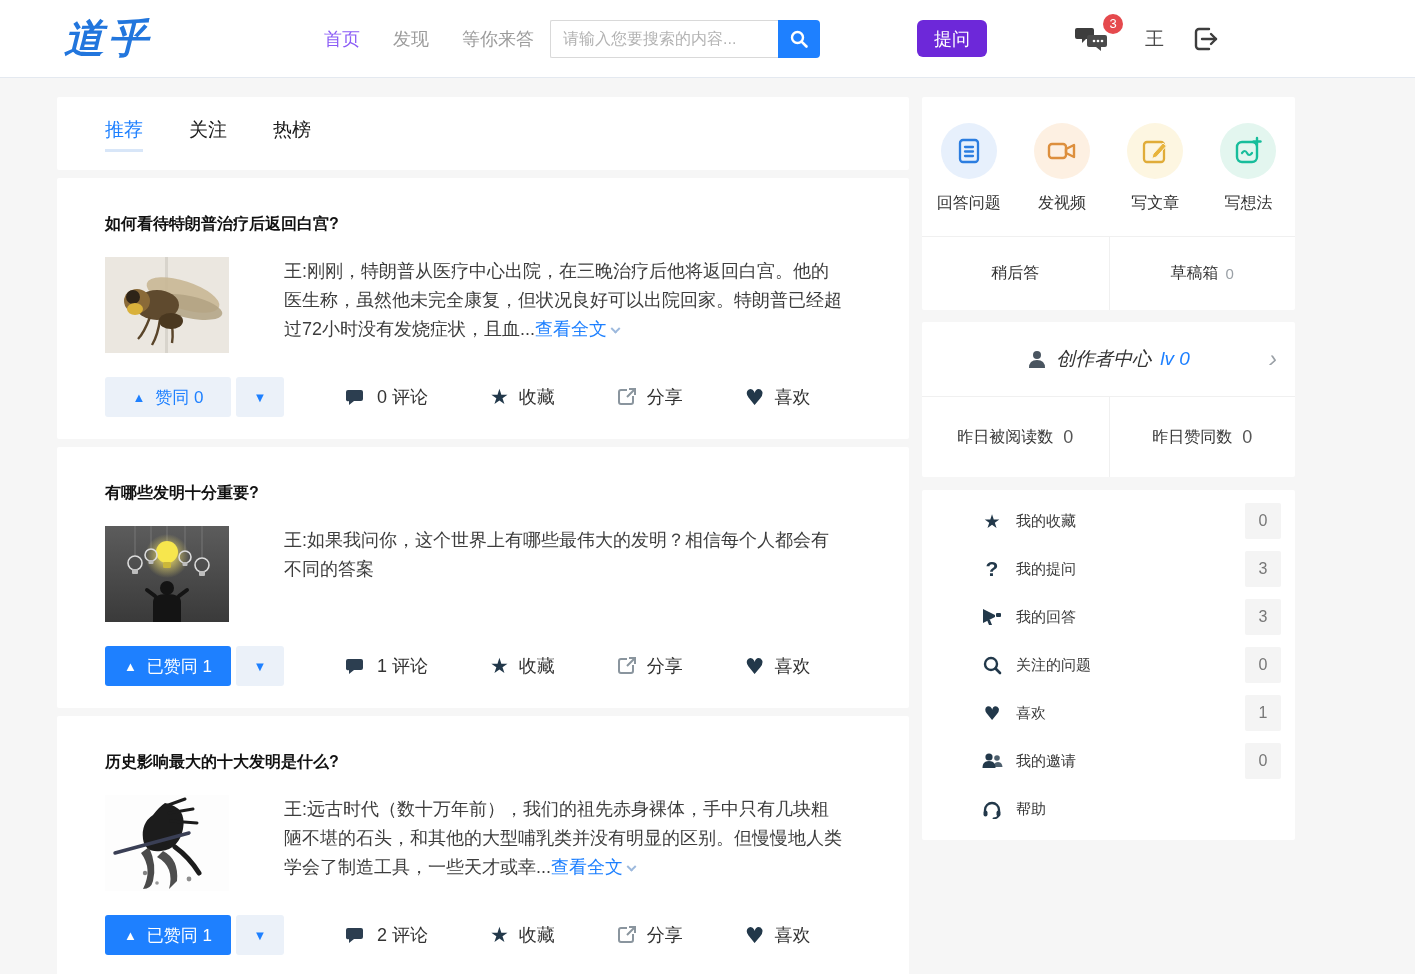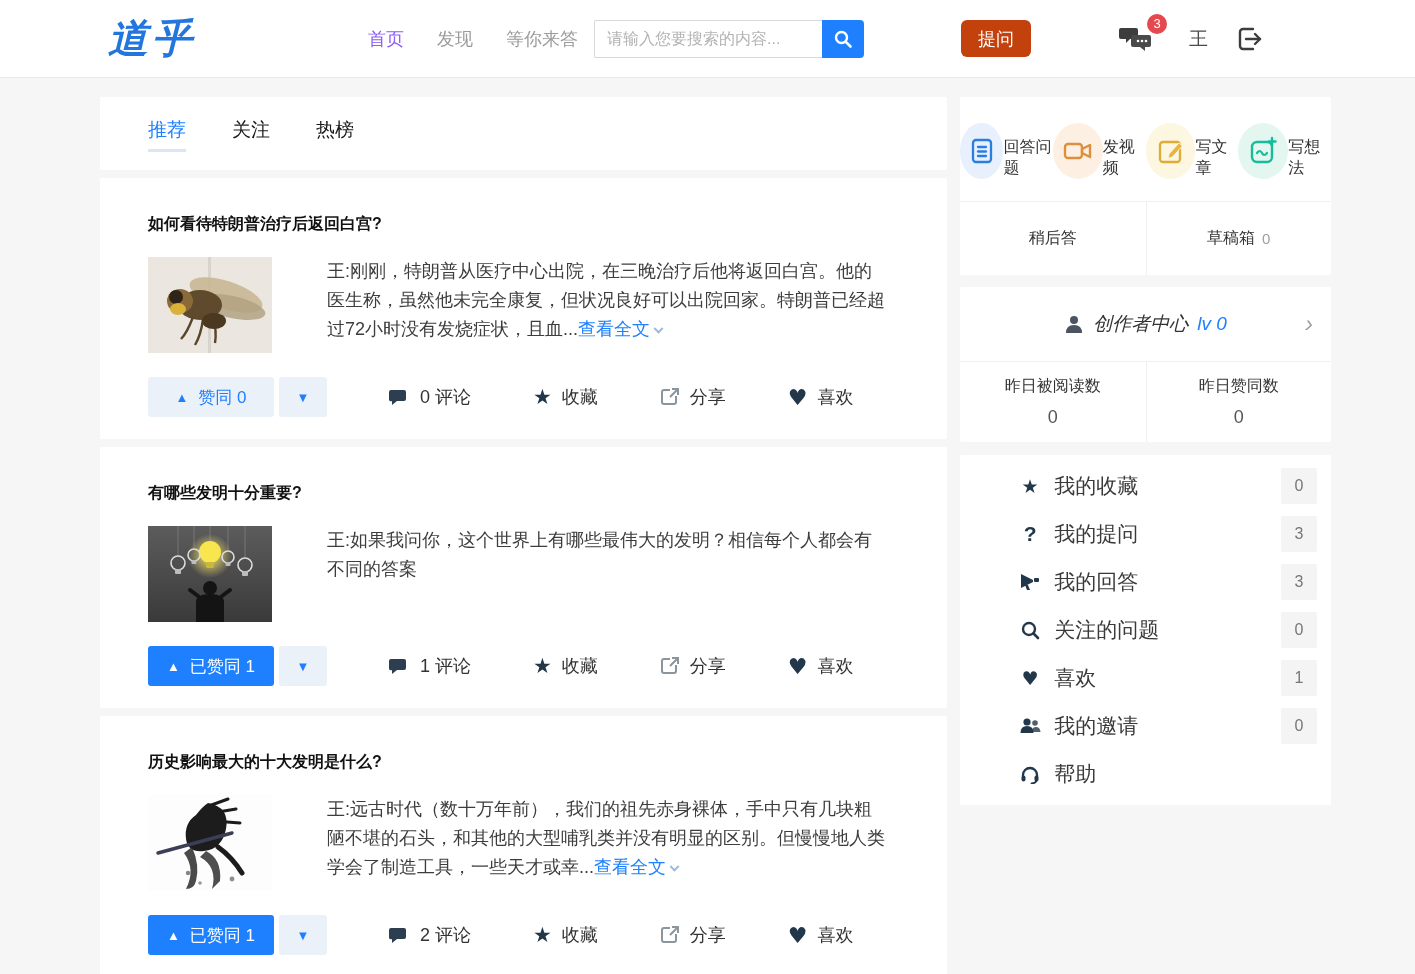--- a/index.html
+++ b/index.html
@@ -1,44 +1,44 @@
 <!DOCTYPE html>
 <html><head>
 <meta charset="utf-8">
 <style>
   * { margin:0; padding:0; box-sizing:border-box; }
   html,body { width:1415px; height:974px; overflow:hidden; background:#fff;
     font-family:"Liberation Sans", sans-serif; color:#1d1d1f; }
 
   
   .header { height:78px; background:#fff; display:flex; align-items:center;
-    padding-left:108px; border-bottom:1px solid #e4e9f0; position:relative; z-index:5; }
+    padding-left:64px; border-bottom:1px solid #e4e9f0; position:relative; z-index:5; }
   .logo { font-family:"DejaVu Serif", serif; font-style:italic; font-weight:bold;
     font-size:40px; color:#2276dd; letter-spacing:4px; cursor:pointer; }
   .nav { display:flex; align-items:center; gap:33px; margin-left:172px; font-size:18px; }
   .nav-item { color:#9b9b9b; cursor:pointer; white-space:nowrap; }
   .nav-item.active { color:#8b5cf6; }
   .search-wrap { display:flex; margin-left:16px; height:38px; }
   .search-input { width:228px; height:38px; border:1px solid #d9d9d9; border-right:none;
     padding:0 12px; font-size:16px; color:#333; outline:none; border-radius:2px 0 0 2px; }
   .search-input::placeholder { color:#b3b3b3; }
   .search-btn { width:42px; height:38px; background:#1e80ff; border:none; cursor:pointer;
     border-radius:0 4px 4px 0; display:flex; align-items:center; justify-content:center; }
-  .ask-btn { margin-left:97px; width:70px; height:37px; background:#c2410c; color:#fff;
+  .ask-btn { margin-left:97px; width:70px; height:37px; background:#6d28d9; color:#fff;
     border:none; border-radius:6px; font-size:18px; cursor:pointer; }
   .header-right { display:flex; align-items:center; margin-left:88px; }
   .notif { position:relative; cursor:pointer; width:36px; height:30px; }
   .notif-badge { position:absolute; top:-10px; right:-12px; min-width:20px; height:20px;
     background:#e5494d; color:#fff; border-radius:50%; font-size:13px; line-height:20px;
     text-align:center; padding:0 2px; }
   .username { margin-left:34px; font-size:19px; color:#4a4a4a; cursor:pointer; }
   .logout { margin-left:26px; cursor:pointer; display:flex; }
 
   
-  .page { background:#f6f6f6; height:896px; padding:19px 84px 0 100px;
+  .page { background:#f6f6f6; height:896px; padding:19px 84px 0 57px;
     display:flex; gap:13px; align-items:flex-start; }
   .col-left { width:852px; }
   .col-right { width:373px; }
   .card { background:#fff; border-radius:2px; }
 
   
   .tabs-card { height:73px; display:flex; align-items:flex-end; padding:0 0 18px 48px;
     gap:46px; margin-bottom:8px; font-size:19px; }
   .tab { color:#1a1a1a; cursor:pointer; padding-bottom:6px; border-bottom:3px solid transparent; }
   .tab.active { color:#1e80ff; border-bottom-color:#d8e6f8; }
@@ -63,54 +63,54 @@
     color:#1e80ff; font-size:13px; cursor:pointer; margin-left:5px; }
   .action { display:flex; align-items:center; gap:10px; font-size:18px; color:#333;
     cursor:pointer; margin-left:62px; white-space:nowrap; }
   .glyph { font-family:"DejaVu Sans", sans-serif; color:#22384a; }
   .glyph.star { font-size:21px; }
   .glyph.heart { font-size:22px; }
 
   
   .creator-card { padding-top:26px; }
   .creator-grid { display:flex; }
-  .creator-cell { width:25%; display:flex; flex-direction:row; align-items:center;
+  .creator-cell { width:25%; display:flex; flex-direction:column; align-items:center;
     cursor:pointer; }
   .icon-circle { width:56px; height:56px; border-radius:50%; display:flex;
     align-items:center; justify-content:center; }
   .icon-circle.blue  { background:#e7f0fc; }
   .icon-circle.orange{ background:#fdf0e2; }
   .icon-circle.yellow{ background:#fdf6e1; }
   .icon-circle.teal  { background:#e3f6ef; }
   .creator-label { margin-top:14px; font-size:16px; color:#333; }
   .creator-bottom { display:flex; margin-top:22px; border-top:1px solid #f0f0f0; height:74px; }
   .creator-bottom-cell { width:50%; display:flex; align-items:center; justify-content:center;
     font-size:16px; color:#333; cursor:pointer; }
   .creator-bottom-cell + .creator-bottom-cell { border-left:1px solid #f0f0f0; }
   .muted-count { color:#9aa0a6; margin-left:7px; font-size:15px; }
 
   .center-card { margin-top:12px; }
   .center-row { height:74px; display:flex; align-items:center; justify-content:center;
     position:relative; cursor:pointer; font-size:19px; color:#333; gap:9px;font-style:italic; }
   .center-level { color:#1e80ff; }
   .center-chevron { position:absolute; right:18px; color:#9aa0a6; font-size:24px; }
   .stats-row { display:flex; border-top:1px solid #f0f0f0; height:81px; }
-  .stats-cell { width:50%; display:flex; flex-direction:column; align-items:center;
+  .stats-cell { width:50%; display:flex; flex-direction:row; align-items:center;
     justify-content:center; gap:10px; }
   .stats-cell + .stats-cell { border-left:1px solid #f0f0f0; }
   .stats-label { font-size:16px; color:#333; }
   .stats-value { font-size:18px; color:#555; }
 
   .menu-card { margin-top:13px; padding:7px 0; }
   .menu-row { height:48px; display:flex; align-items:center; padding:0 14px 0 57px;
     cursor:pointer; }
   .menu-icon { width:26px; display:flex; align-items:center; justify-content:center;
     color:#22384a; font-size:19px; font-family:"DejaVu Sans", sans-serif; }
   .menu-icon.qmark { font-weight:bold; font-size:21px; font-family:"Liberation Sans",sans-serif; }
-  .menu-label { margin-left:11px; flex:1; font-size:21px; color:#3a3a3a; }
+  .menu-label { margin-left:11px; flex:1; font-size:15px; color:#3a3a3a; }
   .menu-badge { width:36px; height:36px; background:#f4f4f4; border-radius:2px;
     color:#777; font-size:16px; display:flex; align-items:center; justify-content:center; }
   .menu-badge.empty { background:transparent; }
 
   svg { display:block; }
 </style>
 </head>
 <body>
 
 <header class="header">

